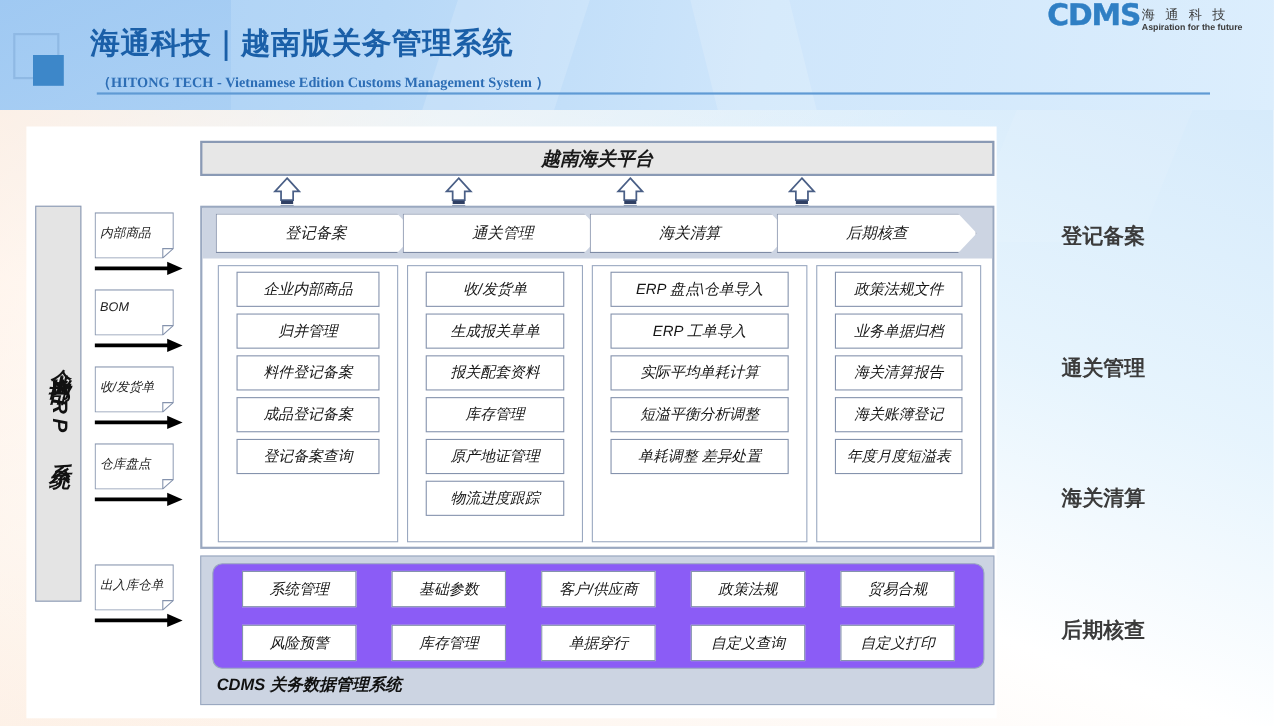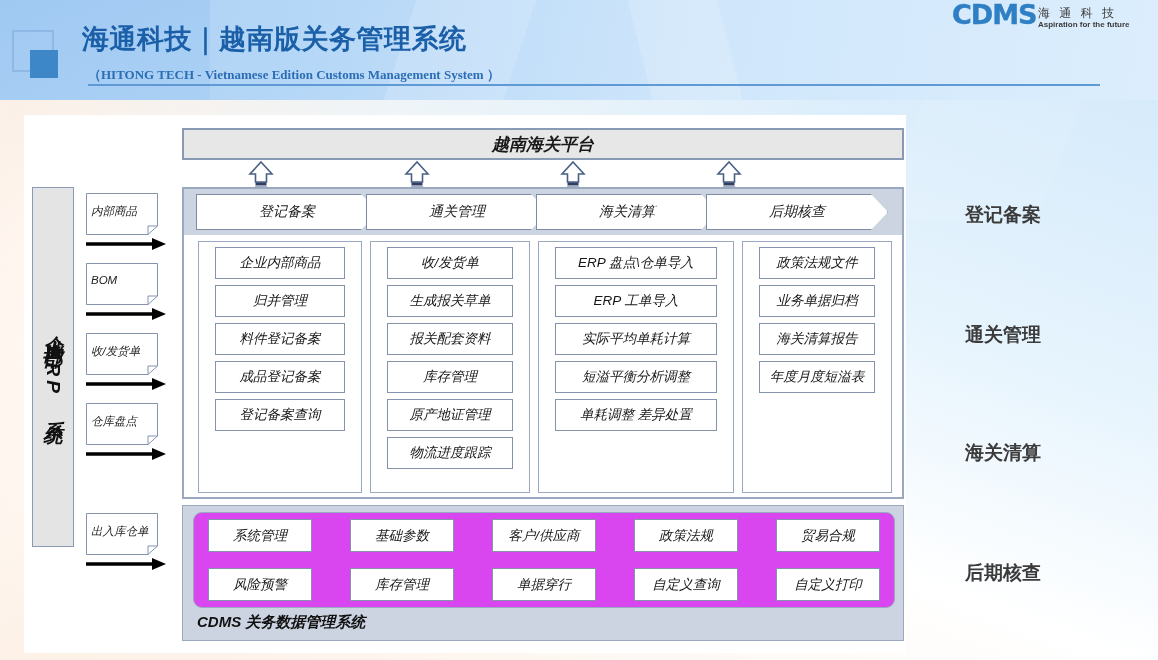--- a/index.html
+++ b/index.html
@@ -66,22 +66,22 @@
       border:1px solid #9aa8c0;box-sizing:border-box;padding:5px 16px;}
   .item{height:32px;margin-bottom:6px;background:#ffffff;
       border:1px solid #8593ad;box-sizing:border-box;
       display:flex;align-items:center;justify-content:center;
       font-size:13.5px;color:#151515;white-space:nowrap;}
 
   
   #cdms{position:absolute;left:158px;top:390px;width:722px;height:136px;
       background:#ccd4e2;border:1px solid #9aa8c0;box-sizing:border-box;}
   #cdms-inner{position:absolute;left:10px;top:6px;width:702px;height:96px;
-      background:#d946ef;border:1px solid #9aa8c0;border-radius:9px;box-sizing:border-box;
-      display:flex;flex-direction:column;justify-content:center;gap:16px;padding:6px 14px;}
+      background:#8b5cf6;border:1px solid #9aa8c0;border-radius:9px;box-sizing:border-box;
+      display:flex;flex-direction:column;justify-content:center;gap:16px;padding:6px 26px;}
   .cdms-row{display:flex;justify-content:space-between;}
   .cdms-item{width:104px;height:33px;background:#ffffff;border:1px solid #8593ad;
       box-sizing:border-box;display:flex;align-items:center;justify-content:center;
       font-size:13.5px;color:#151515;white-space:nowrap;}
   #cdms-label{position:absolute;left:14px;top:107px;font-size:15px;font-weight:bold;color:#111;}
 
   
   #erp{position:absolute;left:8px;top:72px;width:42px;height:360px;
       background:#e4e4e4;border:1px solid #8a9ab5;box-sizing:border-box;}
   #erp-text{position:absolute;left:50%;top:50%;transform:translate(-50%,-50%);
@@ -269,20 +269,21 @@
       <div class="item">ERP 工单导入</div>
       <div class="item">实际平均单耗计算</div>
       <div class="item">短溢平衡分析调整</div>
       <div class="item">单耗调整  差异处置</div>
     </div>
 
     <div class="colbox" style="left:558px;width:150px;">
       <div class="item">政策法规文件</div>
       <div class="item">业务单据归档</div>
       <div class="item">海关清算报告</div>
+      <div class="item">海关账簿登记</div>
       <div class="item">年度月度短溢表</div>
     </div>
   </div>
 
   <div id="cdms">
     <div id="cdms-inner">
       <div class="cdms-row">
         <div class="cdms-item">系统管理</div>
         <div class="cdms-item">基础参数</div>
         <div class="cdms-item">客户/供应商</div>

